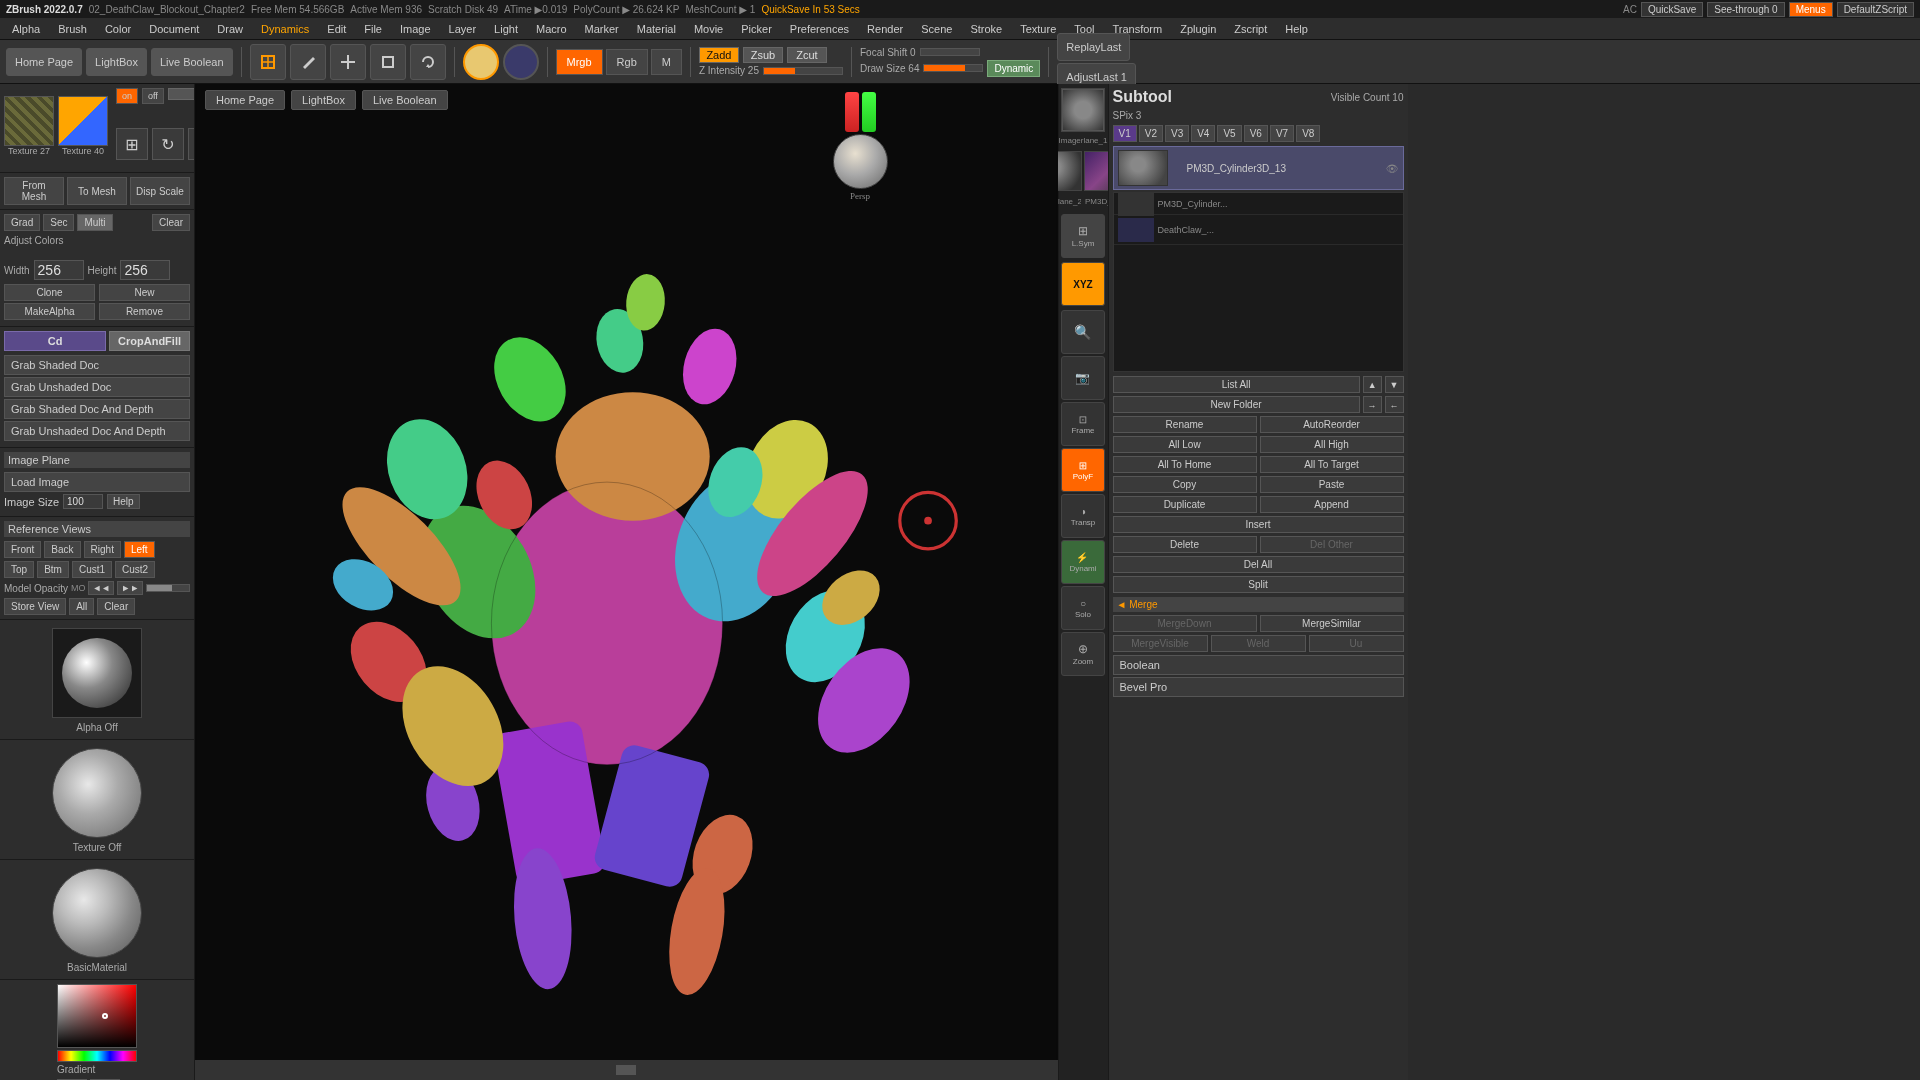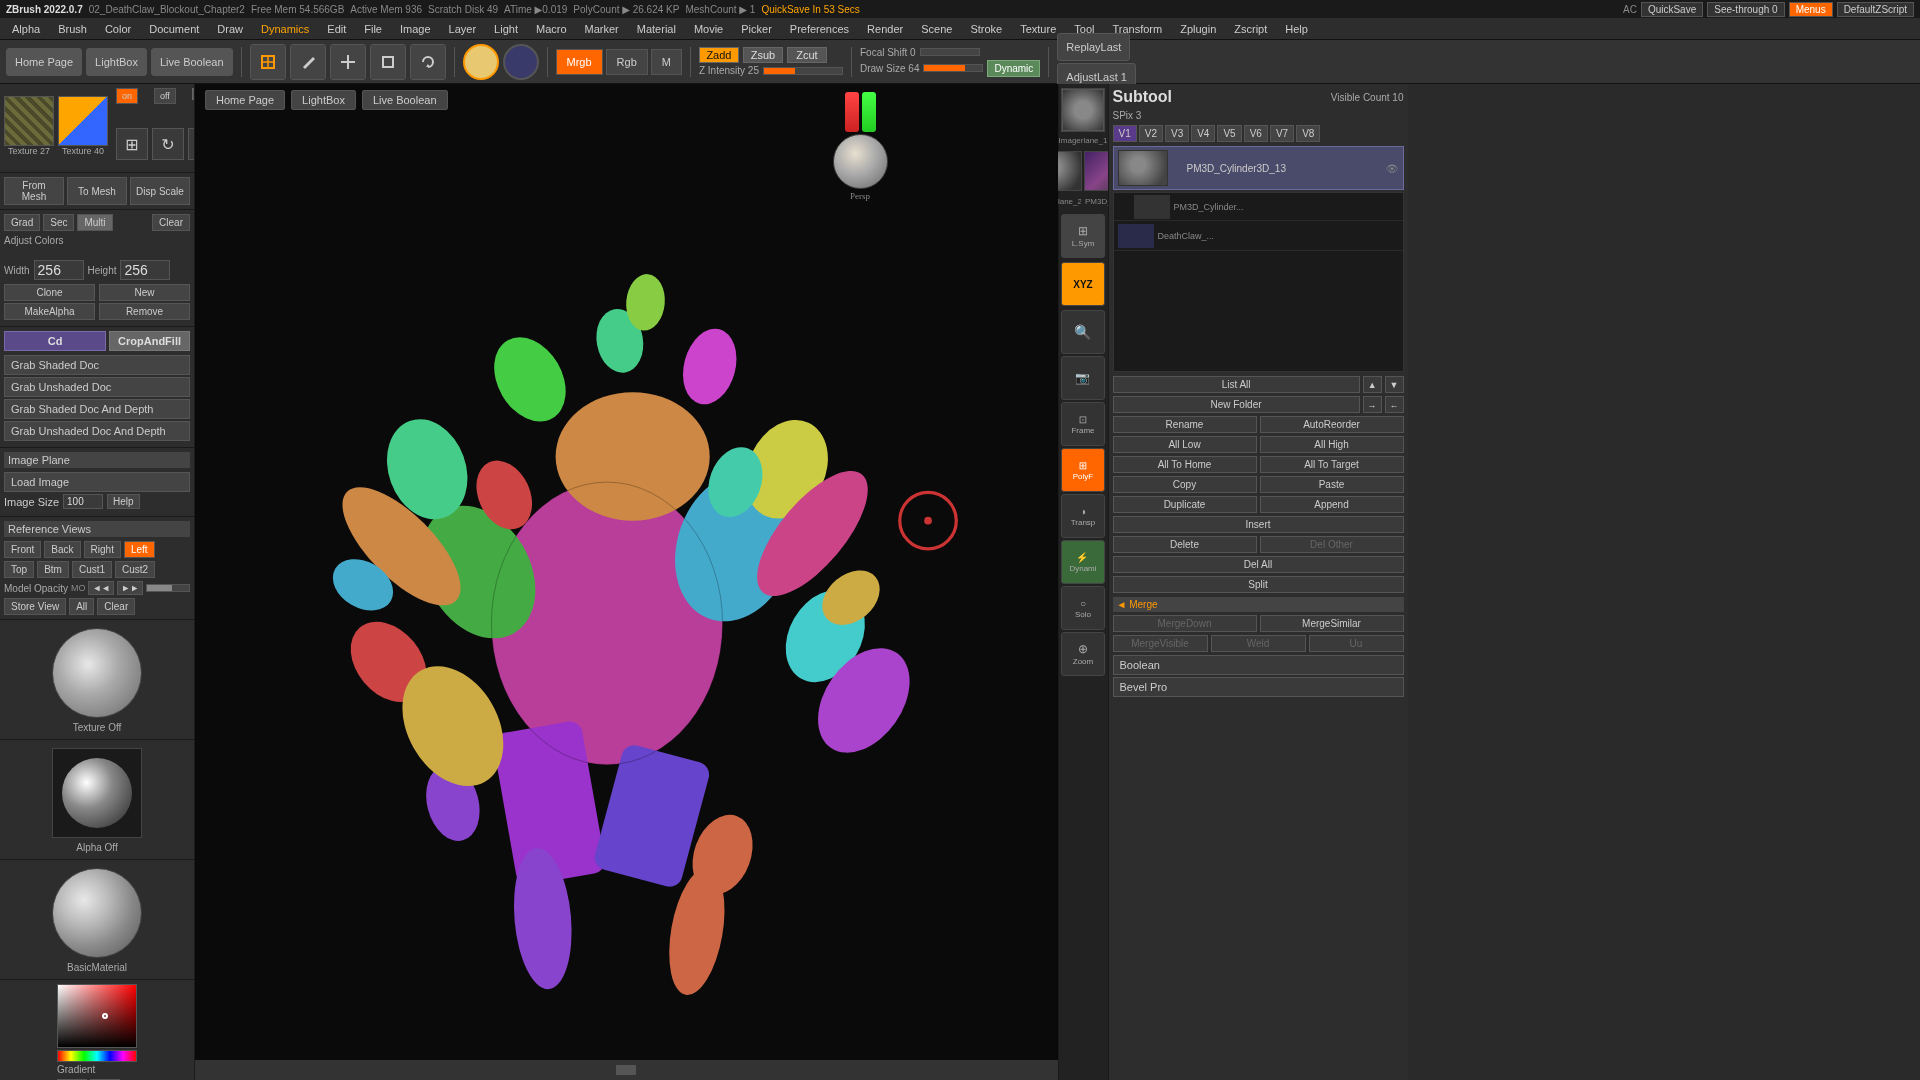--- a/index.html
+++ b/index.html
@@ -175,21 +175,21 @@
       cursor: pointer;
     }
     .color-thumb {
       width: 50px; height: 50px;
       background: linear-gradient(135deg, #ffa500 50%, #3366ff 50%);
       border: 1px solid #555;
       cursor: pointer;
     }
 
     .onoff-row {
-      display: flex; gap: 16px; margin-bottom: 20px;
+      display: flex; gap: 4px; margin-bottom: 20px;
     }
     .small-btn {
       background: #444;
       border: 1px solid #555;
       color: #ccc;
       padding: 2px 5px;
       font-size: 9px;
       cursor: pointer;
     }
     .small-btn.active { background: #ff6600; }
@@ -687,31 +687,31 @@
       </div>
       <div class="store-view-row">
         <button class="ref-btn">Store View</button>
         <button class="ref-btn">All</button>
         <button class="ref-btn">Clear</button>
       </div>
     </div>
 
     <div class="panel-section">
       <div style="display:flex;flex-direction:column;align-items:center;">
+        <div class="alpha-preview">
+          <div class="alpha-circle"></div>
+        </div>
+        <div class="preview-label">Alpha Off</div>
+      </div>
+    </div>
+
+    <div class="panel-section">
+      <div style="display:flex;flex-direction:column;align-items:center;">
         <div style="width:90px;height:90px;margin:4px auto;border:1px solid #444;border-radius:50%;background:radial-gradient(circle at 40% 40%, #e8e8e8 0%, #aaa 40%, #666 100%);"></div>
         <div class="preview-label">Texture Off</div>
-      </div>
-    </div>
-
-    <div class="panel-section">
-      <div style="display:flex;flex-direction:column;align-items:center;">
-        <div class="alpha-preview">
-          <div class="alpha-circle"></div>
-        </div>
-        <div class="preview-label">Alpha Off</div>
       </div>
     </div>
 
     <div class="panel-section">
       <div style="display:flex;flex-direction:column;align-items:center;">
         <div style="width:90px;height:90px;margin:4px auto;border:1px solid #444;border-radius:50%;background:radial-gradient(circle at 35% 35%, #e8e8e8 0%, #bbb 30%, #888 60%, #555 100%);"></div>
         <div class="preview-label">BasicMaterial</div>
       </div>
     </div>
 
@@ -899,21 +899,21 @@
         <div class="subtool-item active">
           <div style="width:50px;height:36px;background:radial-gradient(circle at 40% 40%,#888 20%,#444 80%);border:1px solid #333;"></div>
           <span class="subtool-name">PM3D_Cylinder3D_13</span>
           <div class="subtool-controls">
             <span class="eye-btn">👁</span>
           </div>
         </div>
 
         <div style="height:180px;overflow-y:auto;background:#1a1a1a;border:1px solid #333;margin-bottom:4px;">
 
-          <div style="height:28px;border-bottom:1px solid #2a2a2a;display:flex;align-items:center;padding:2px 20px;cursor:pointer;">
+          <div style="height:22px;border-bottom:1px solid #2a2a2a;display:flex;align-items:center;padding:2px 4px;cursor:pointer;">
             <div style="width:36px;height:24px;background:#333;margin-right:4px;"></div>
             <span style="font-size:9px;color:#888;">PM3D_Cylinder...</span>
           </div>
           <div style="height:30px;border-bottom:1px solid #2a2a2a;display:flex;align-items:center;padding:2px 4px;cursor:pointer;">
             <div style="width:36px;height:24px;background:#2a2a4a;margin-right:4px;"></div>
             <span style="font-size:9px;color:#888;">DeathClaw_...</span>
           </div>
         </div>
 
         

